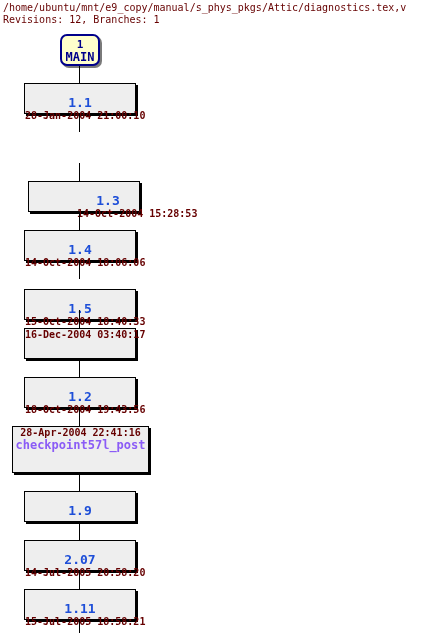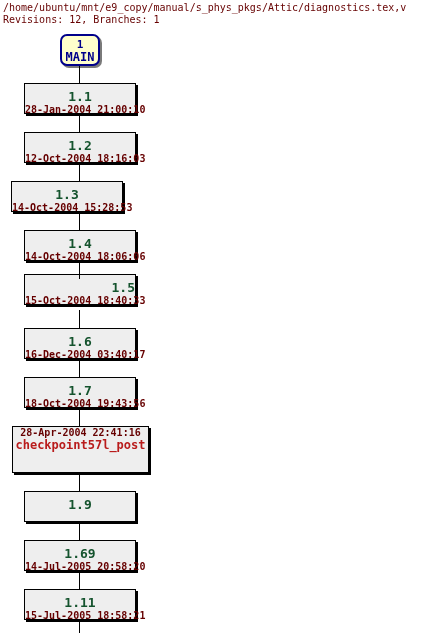--- a/index.html
+++ b/index.html
@@ -79,37 +79,37 @@
     box-sizing: border-box;
     border: 1px solid #000000;
     background: #eeeeee;
     text-align: center;
     box-shadow: 2px 2px 0 0 #000000;
   }
   .rev-number {
     font-family: "DejaVu Sans Mono", monospace;
     font-size: 13px;
     font-weight: bold;
-    color: #14532d;
+    color: #1d4ed8;
     line-height: 15px;
-    margin-top: 5px;
+    margin-top: 11px;
   }
   .rev-date {
     font-family: "DejaVu Sans Mono", monospace;
     font-size: 10px;
     font-weight: bold;
     color: #660000;
     line-height: 11px;
     white-space: nowrap;
   }
   .rev-tag {
     font-family: "DejaVu Sans Mono", monospace;
     font-size: 12px;
     font-weight: bold;
-    color: #b91c1c;
+    color: #8b5cf6;
     line-height: 14px;
     white-space: nowrap;
   }
 </style>
 </head>
 <body>
 
 <div id="header">
   <div>/home/ubuntu/mnt/e9_copy/manual/s_phys_pkgs/Attic/diagnostics.tex,v</div>
   <div>Revisions: 12, Branches: 1</div>
@@ -117,53 +117,48 @@
 
 <div id="graph">
     <div class="branch-node" style="left: 60px; top: 8px; width: 40px; height: 32px;">
       <div class="branch-rev">1</div>
       <div class="branch-name">MAIN</div>
     </div>
     <div class="rev-node" style="left: 24px; top: 57px; width: 112px; height: 31px;">
       <div class="rev-number">1.1</div>
       <div class="rev-date">28-Jan-2004 21:00:10</div>
     </div>
-    <div class="rev-node" style="left: 24px; top: 106px; width: 112px; height: 31px;">
-      <div class="rev-number">1.2</div>
-      <div class="rev-date">12-Oct-2004 18:16:03</div>
-    </div>
-    <div class="rev-node" style="left: 11px; top: 155px; width: 112px; height: 31px;">
+    <div class="rev-node" style="left: 28px; top: 155px; width: 112px; height: 31px; padding-left: 48px;">
       <div class="rev-number">1.3</div>
       <div class="rev-date">14-Oct-2004 15:28:53</div>
     </div>
     <div class="rev-node" style="left: 24px; top: 204px; width: 112px; height: 31px; text-align: center;">
       <div class="rev-number">1.4</div>
       <div class="rev-date">14-Oct-2004 18:06:06</div>
     </div>
-    <div class="rev-node" style="left: 24px; top: 248px; width: 112px; height: 31px; text-align: right;">
+    <div class="rev-node" style="left: 24px; top: 263px; width: 112px; height: 31px;">
       <div class="rev-number">1.5</div>
       <div class="rev-date">15-Oct-2004 18:40:33</div>
     </div>
     <div class="rev-node" style="left: 24px; top: 302px; width: 112px; height: 31px;">
-      <div class="rev-number">1.6</div>
       <div class="rev-date">16-Dec-2004 03:40:17</div>
     </div>
     <div class="rev-node" style="left: 24px; top: 351px; width: 112px; height: 31px;">
-      <div class="rev-number">1.7</div>
+      <div class="rev-number">1.2</div>
       <div class="rev-date">18-Oct-2004 19:43:56</div>
     </div>
     <div class="rev-node" style="left: 12px; top: 400px; width: 137px; height: 47px;">
       <div class="rev-date">28-Apr-2004 22:41:16</div>
       <div class="rev-tag">checkpoint57l_post</div>
     </div>
     <div class="rev-node" style="left: 24px; top: 465px; width: 112px; height: 31px;">
       <div class="rev-number">1.9</div>
     </div>
     <div class="rev-node" style="left: 24px; top: 514px; width: 112px; height: 31px;">
-      <div class="rev-number">1.69</div>
+      <div class="rev-number">2.07</div>
       <div class="rev-date">14-Jul-2005 20:58:20</div>
     </div>
     <div class="rev-node" style="left: 24px; top: 563px; width: 112px; height: 31px;">
       <div class="rev-number">1.11</div>
       <div class="rev-date">15-Jul-2005 18:58:21</div>
     </div>
     <div class="connector" style="left: 79px; top: 40px; height: 17px;"></div>
     <div class="connector" style="left: 79px; top: 88px; height: 18px;"></div>
     <div class="connector" style="left: 79px; top: 137px; height: 18px;"></div>
     <div class="connector" style="left: 79px; top: 186px; height: 18px;"></div>

